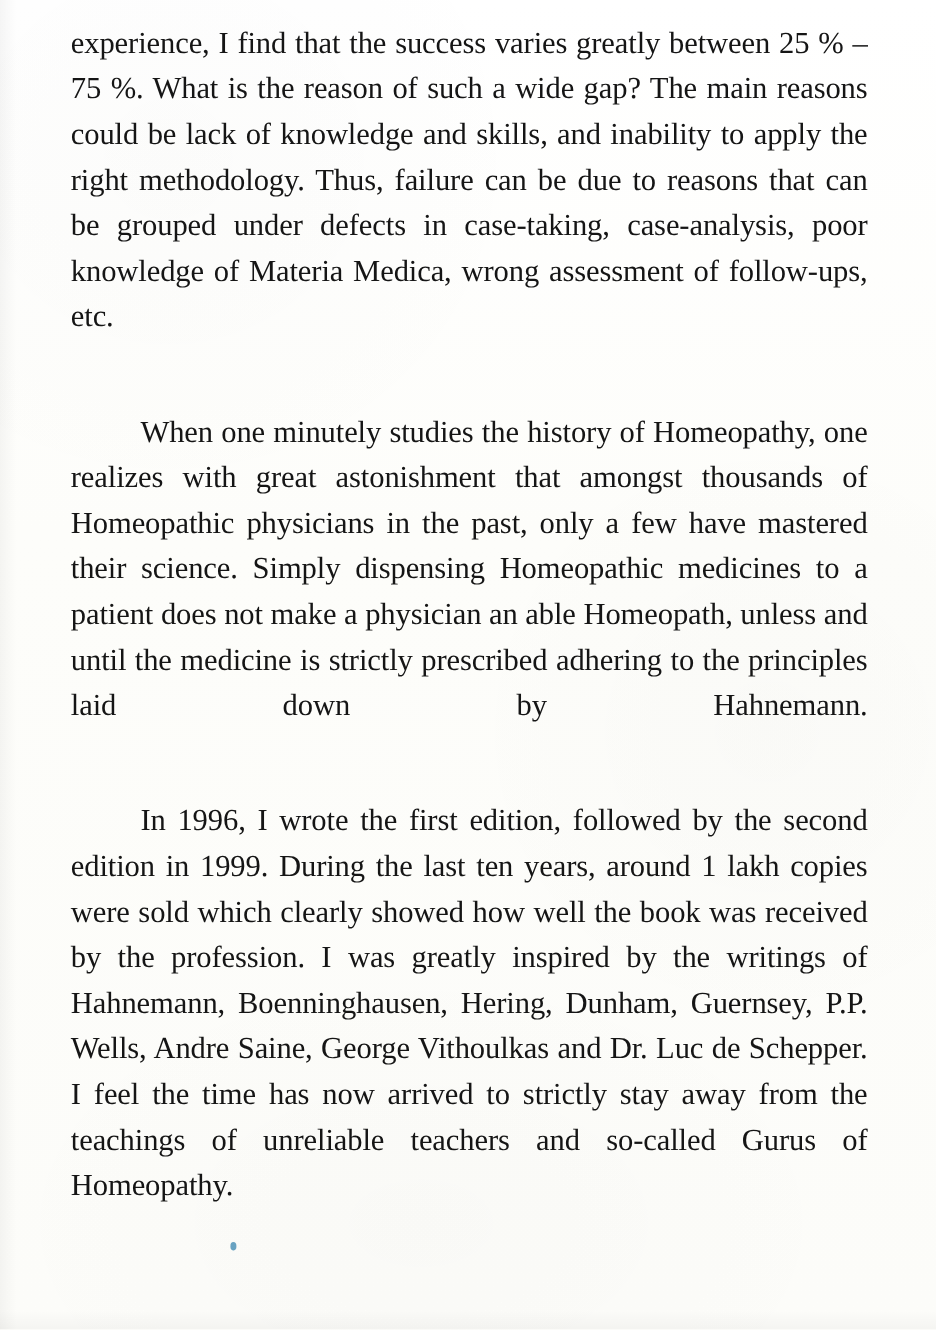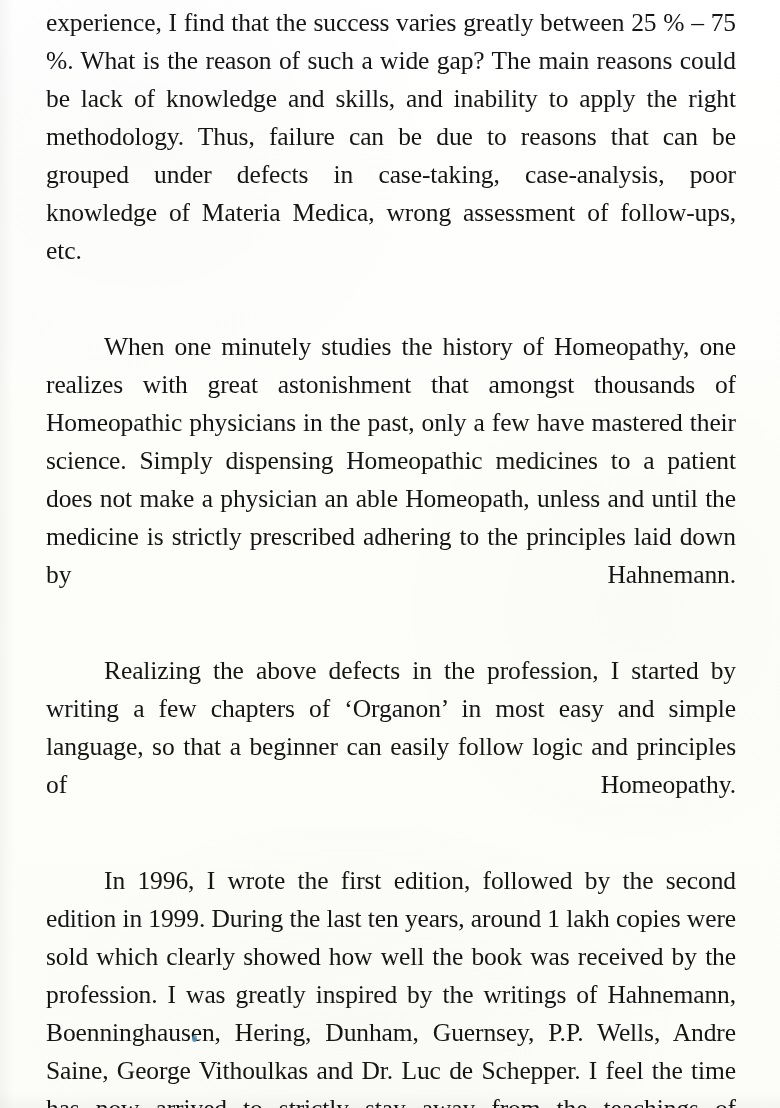--- a/index.html
+++ b/index.html
@@ -28,21 +28,21 @@
   }
 
   .text-column {
     position: absolute;
     left: 46px;
     top: 4px;
     width: 690px;
   }
 
   p.para {
-    margin: 0;
+    margin: 13px;
     text-align: justify;
     text-justify: inter-word;
     font-size: 25.5px;
     line-height: 38px;
     color: #151515;
     letter-spacing: -0.1px;
     word-spacing: 0px;
     -webkit-font-smoothing: antialiased;
   }
 
@@ -94,21 +94,20 @@
 <body>
 
 <div class="page">
 
   <div class="text-column">
 
     <p class="para">experience, I find that the success varies greatly between 25 % – 75 %. What is the reason of such a wide gap? The main reasons could be lack of knowledge and skills, and inability to apply the right methodology. Thus, failure can be due to reasons that can be grouped under defects in case-taking, case-analysis, poor knowledge of Materia Medica, wrong assessment of follow-ups, etc.</p>
 
     <p class="para indent gap">When one minutely studies the history of Homeopathy, one realizes with great astonishment that amongst thousands of Homeopathic physicians in the past, only a few have mastered their science. Simply dispensing Homeopathic medicines to a patient does not make a physician an able Homeopath, unless and until the medicine is strictly prescribed adhering to the principles laid down by Hahnemann.</p>
 
-    <p class="para indent gap">Realizing the above defects in the profession, I started by writing a few chapters of ‘Organon’ in most easy and simple language, so that a beginner can easily follow logic and principles of Homeopathy.</p>
 
     <p class="para indent gap">In 1996, I wrote the first edition, followed by the second edition in 1999. During the last ten years, around 1 lakh copies were sold which clearly showed how well the book was received by the profession. I was greatly inspired by the writings of Hahnemann, Boenninghausen, Hering, Dunham, Guernsey, P.P. Wells, Andre Saine, George Vithoulkas and Dr. Luc de Schepper. I feel the time has now arrived to strictly stay away from the teachings of unreliable teachers and so-called Gurus of Homeopathy.</p>
 
   </div>
 
   <div class="ink-speck" style="left:192px; top:1035px;"></div>
 
   <div class="edge-shadow-left"></div>
   <div class="edge-shadow-bottom"></div>
 

